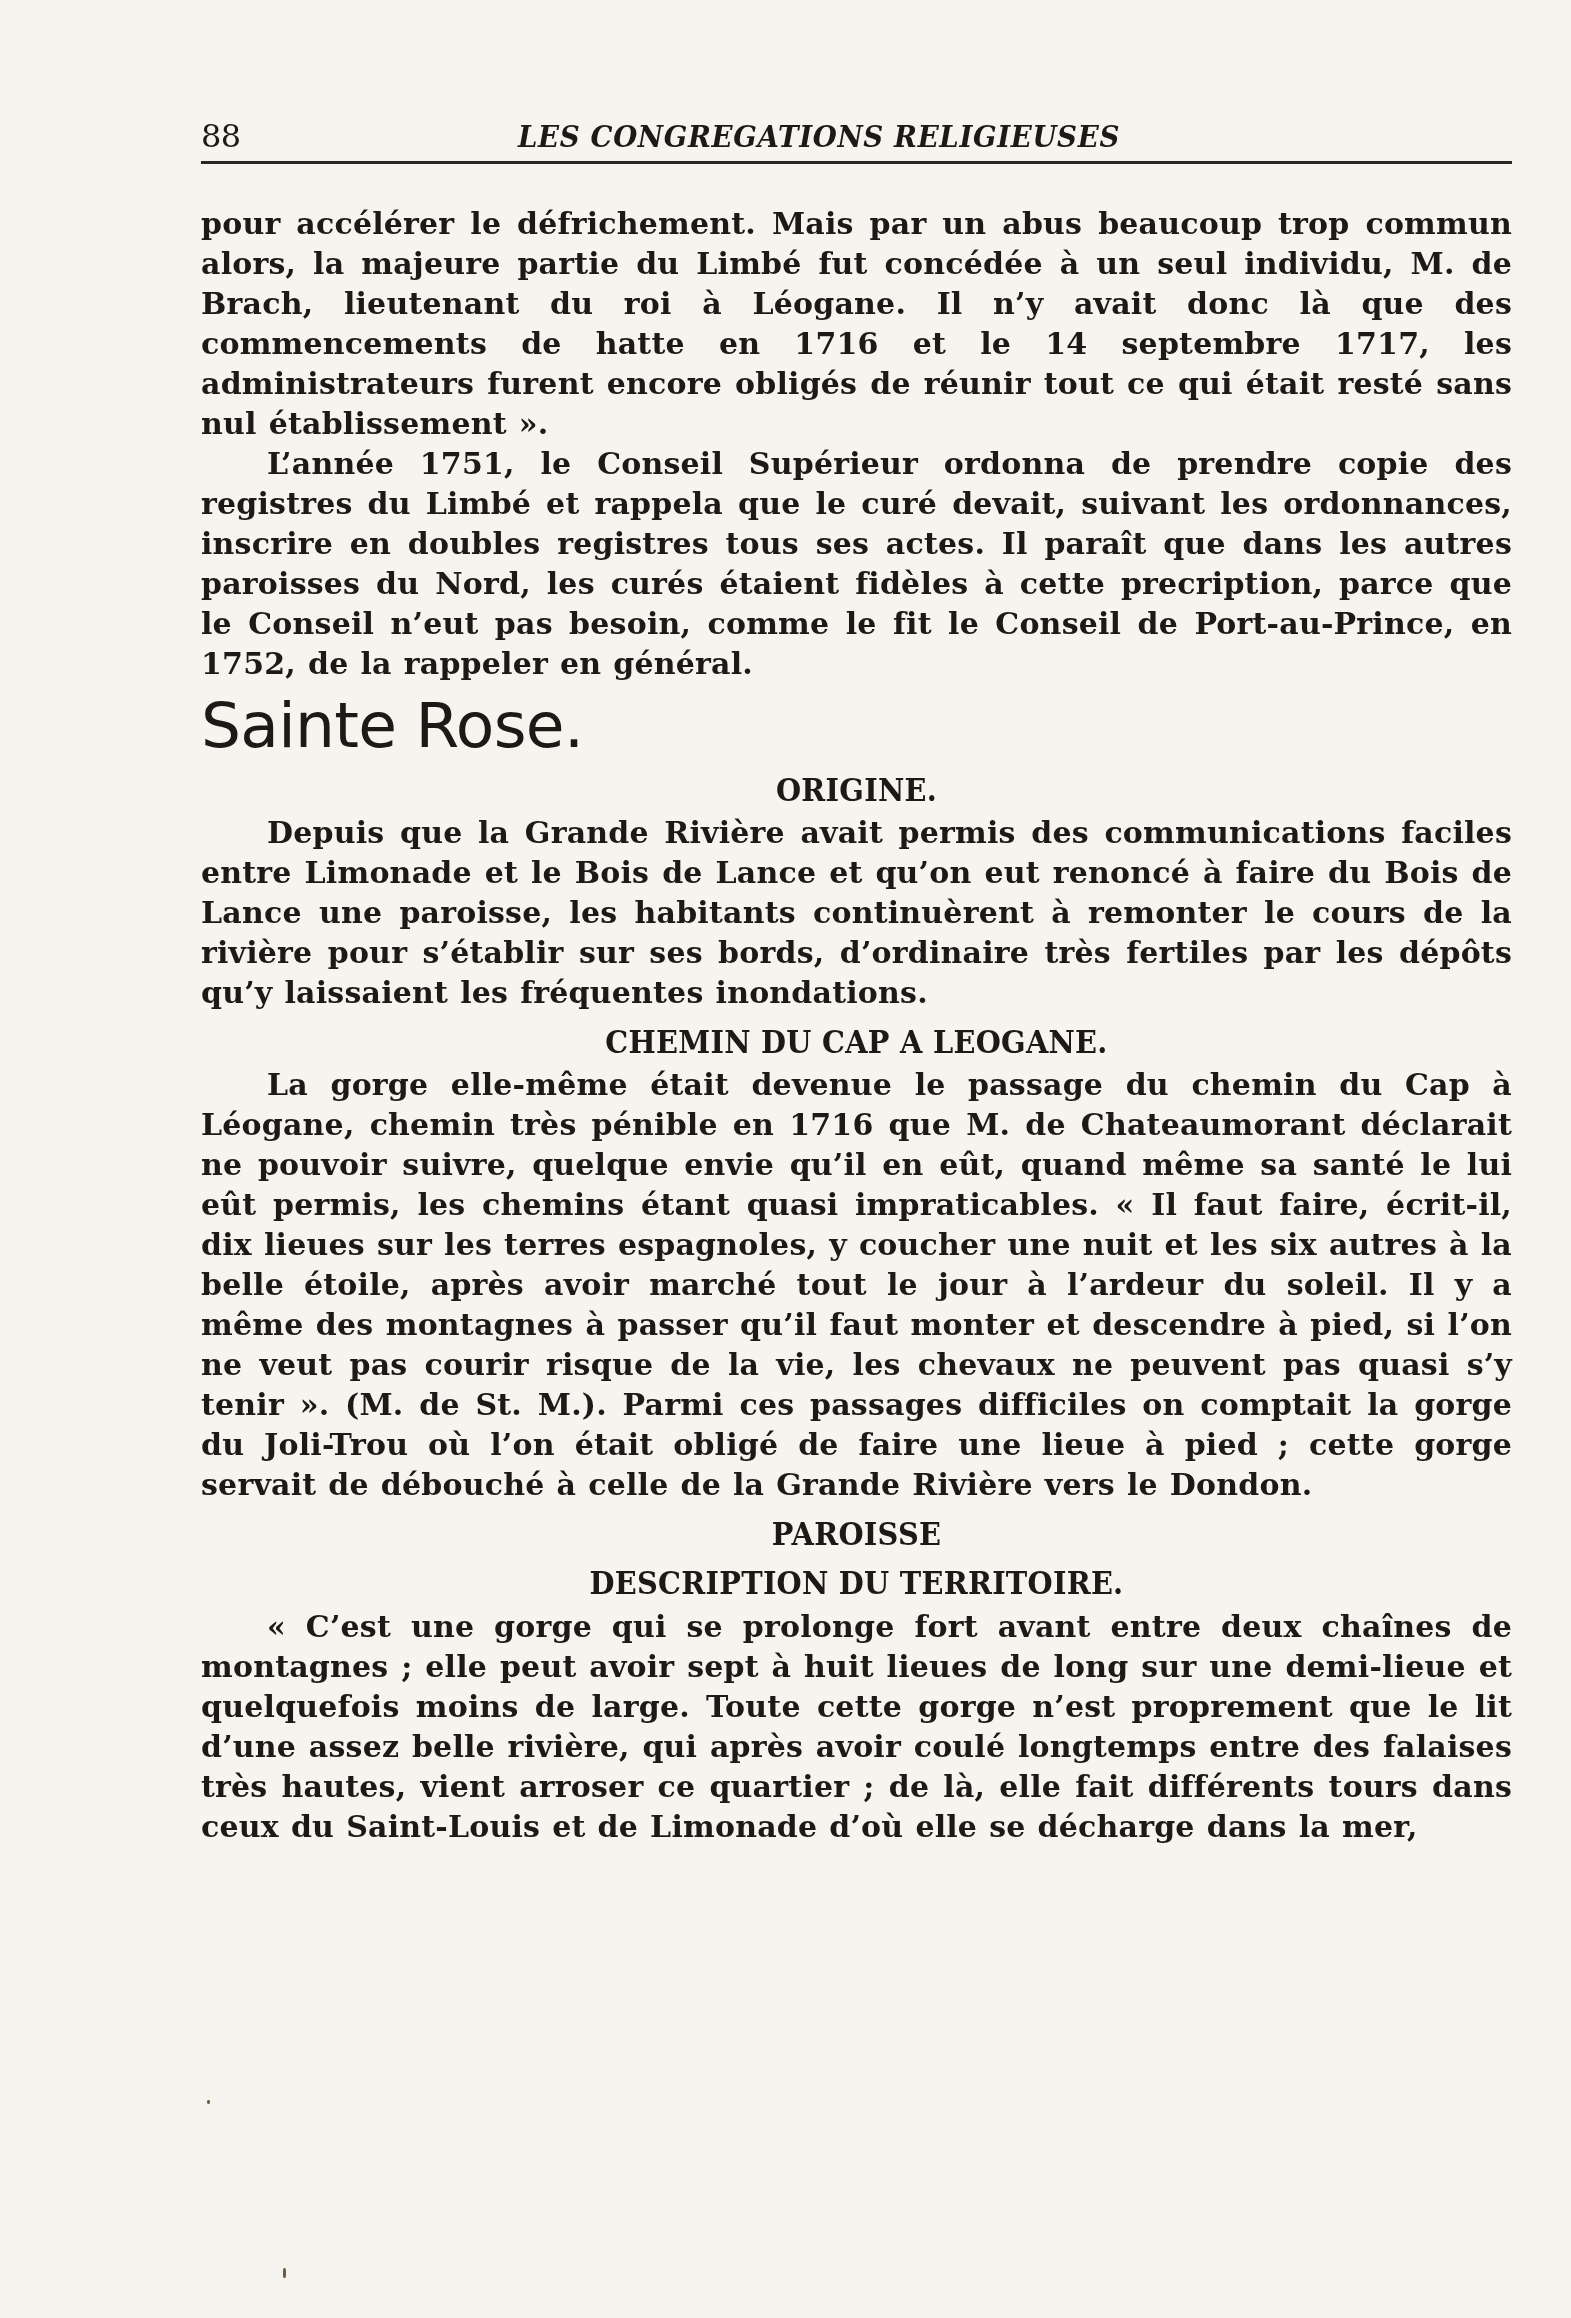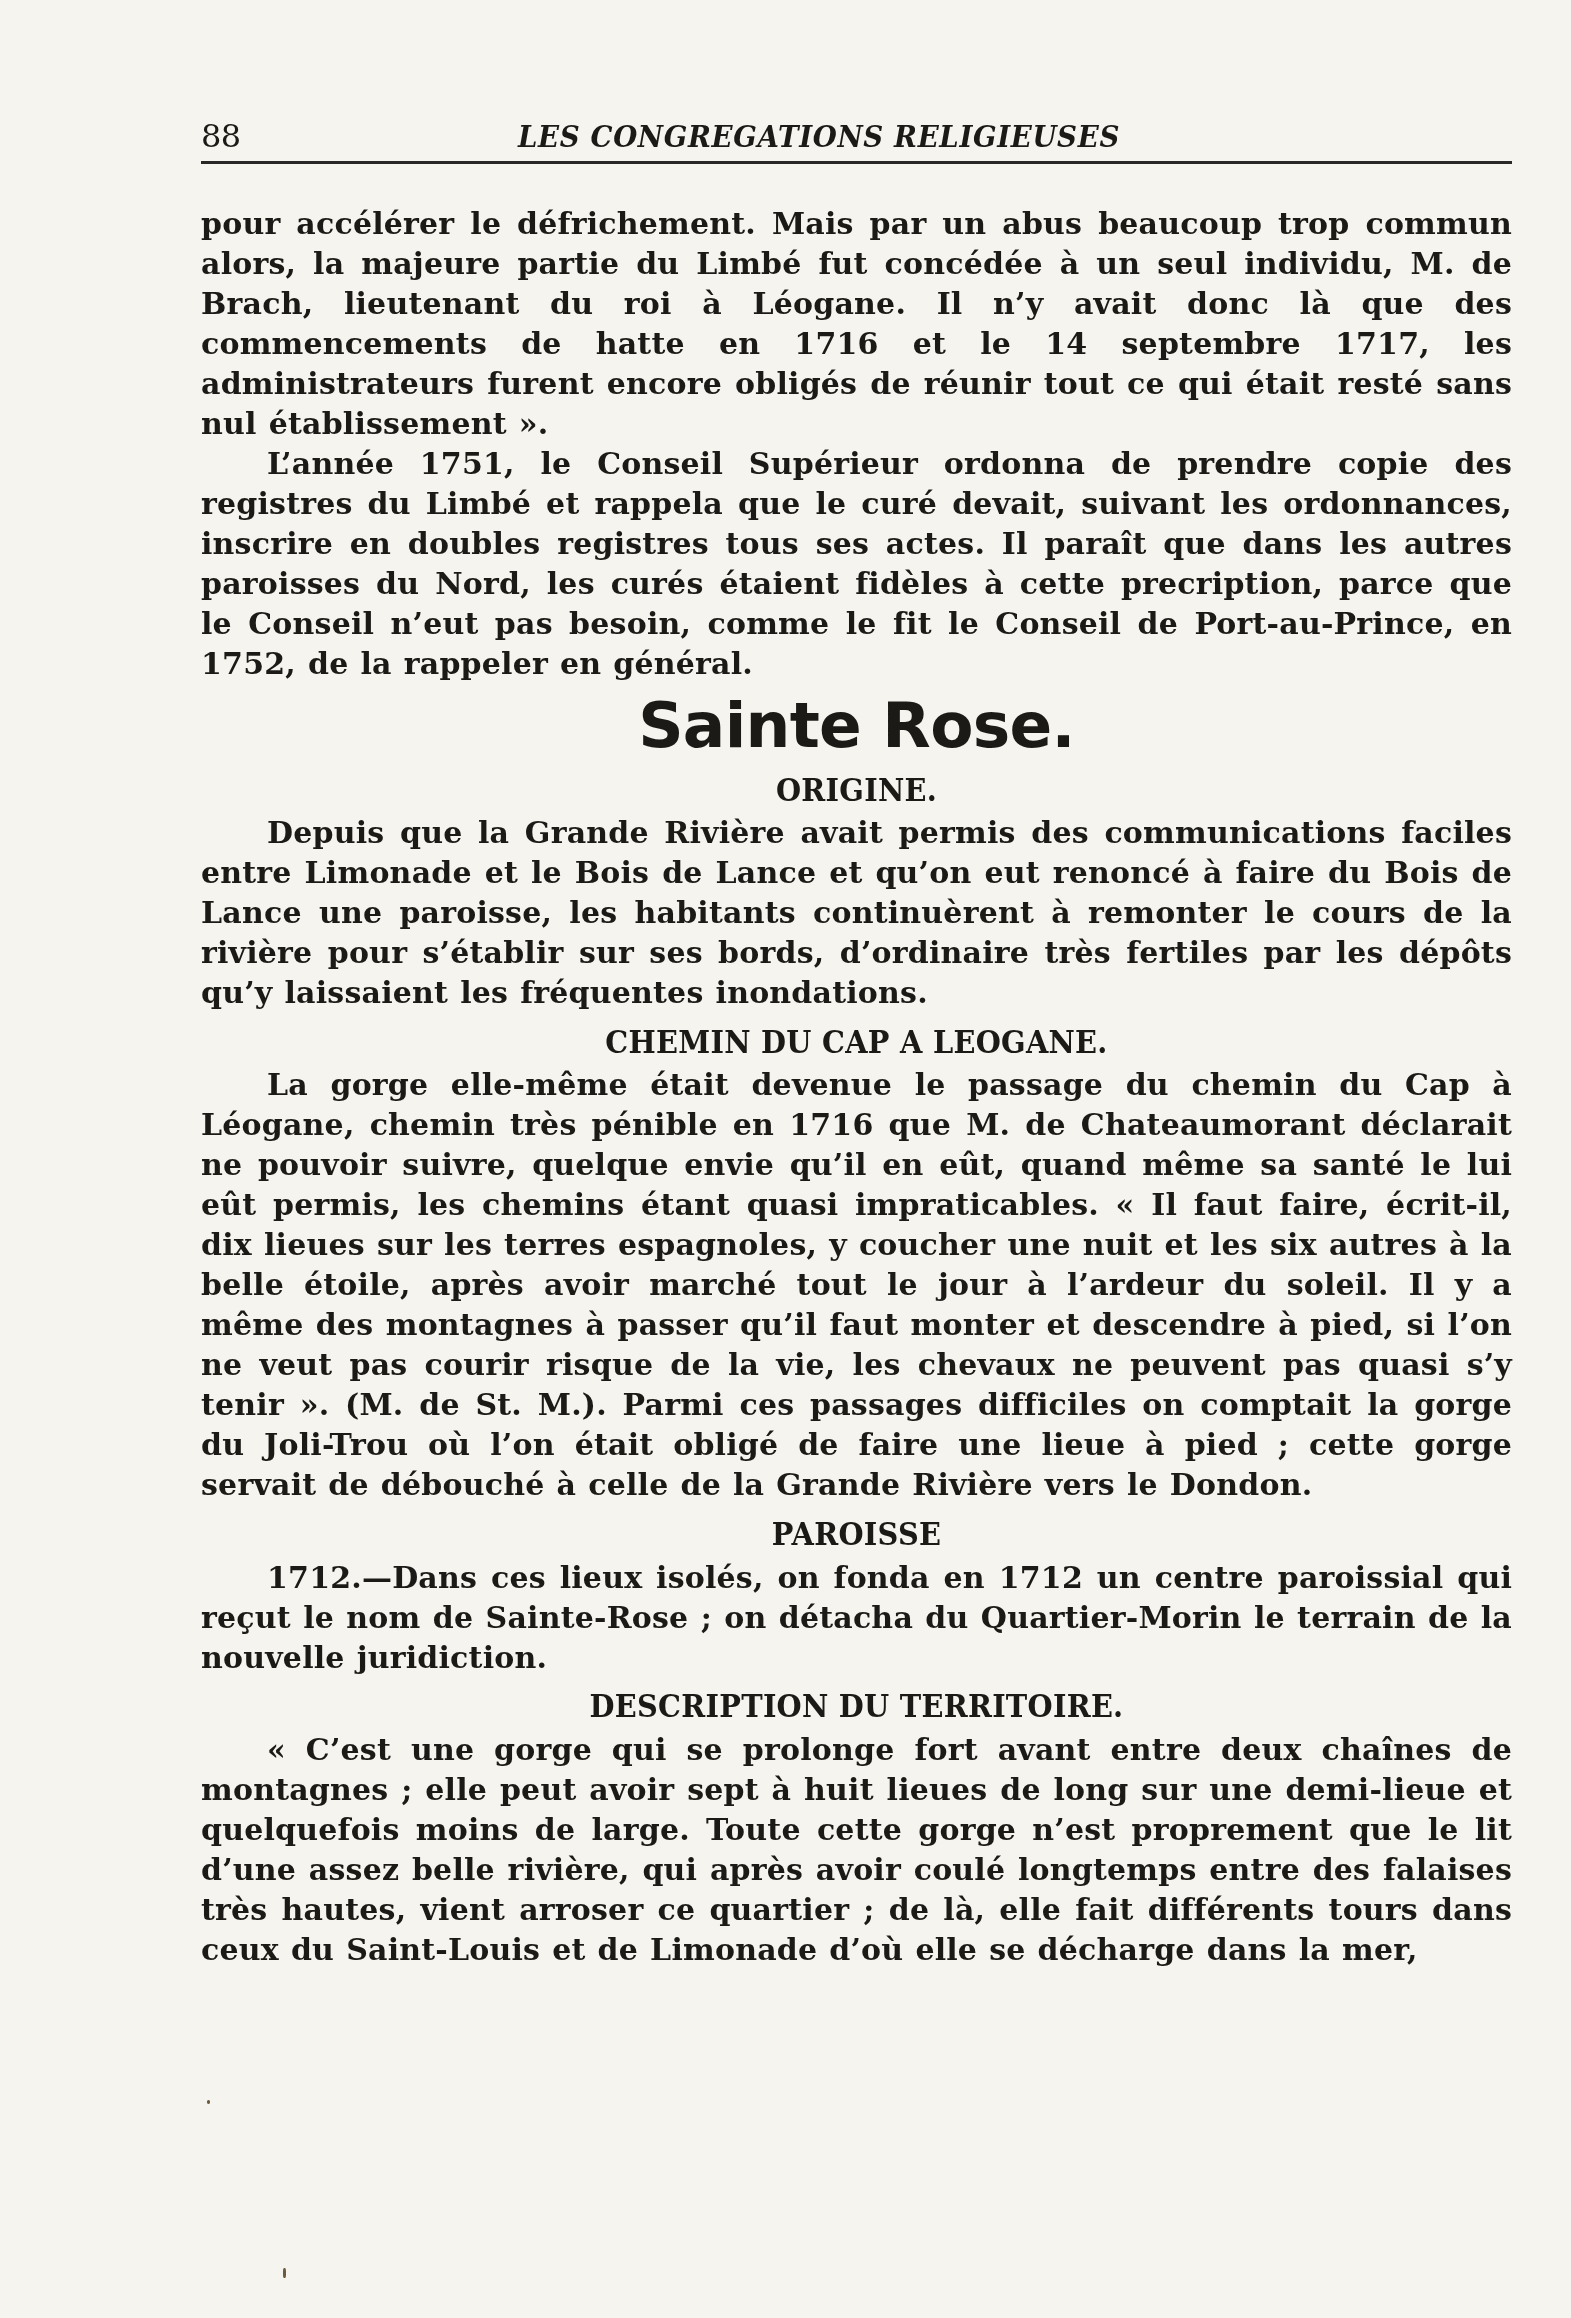--- a/index.html
+++ b/index.html
@@ -55,23 +55,23 @@
       line-height: 40px;
       text-align: justify;
       font-weight: bold;
       letter-spacing: 0.2px;
       word-spacing: 1.4px;
     }
     p.indent {
       text-indent: 66px;
     }
     .section-title {
-      text-align: center;
+      text-align: left;
       font-family: "DejaVu Sans", "Liberation Sans", sans-serif;
-      font-weight: bold;
+      font-weight: normal;
       font-size: 63px;
       line-height: 76px;
       margin: 4.1px 0 2.8px 0;
       letter-spacing: -0.7px;
     }
     .subhead {
       text-align: center;
       font-size: 32px;
       line-height: 41px;
       font-weight: bold;
@@ -101,21 +101,20 @@
 
     <div class="section-title">Sainte Rose.</div>
 
     <div class="subhead">ORIGINE.</div>
     <p class="indent">Depuis que la Grande Rivière avait permis des communications faciles entre Limonade et le Bois de Lance et qu’on eut renoncé à faire du Bois de Lance une paroisse, les habitants continuèrent à remonter le cours de la rivière pour s’établir sur ses bords, d’ordinaire très fertiles par les dépôts qu’y laissaient les fréquentes inondations.</p>
 
     <div class="subhead tight">CHEMIN DU CAP A LEOGANE.</div>
     <p class="indent">La gorge elle-même était devenue le passage du chemin du Cap à Léogane, chemin très pénible en 1716 que M. de Chateaumorant déclarait ne pouvoir suivre, quelque envie qu’il en eût, quand même sa santé le lui eût permis, les chemins étant quasi impraticables. « Il faut faire, écrit-il, dix lieues sur les terres espagnoles, y coucher une nuit et les six autres à la belle étoile, après avoir marché tout le jour à l’ardeur du soleil. Il y a même des montagnes à passer qu’il faut monter et descendre à pied, si l’on ne veut pas courir risque de la vie, les chevaux ne peuvent pas quasi s’y tenir ». (M. de St. M.). Parmi ces passages difficiles on comptait la gorge du Joli-Trou où l’on était obligé de faire une lieue à pied ; cette gorge servait de débouché à celle de la Grande Rivière vers le Dondon.</p>
 
     <div class="subhead tight">PAROISSE</div>
-    <p class="indent">1712.—Dans ces lieux isolés, on fonda en 1712 un centre paroissial qui reçut le nom de Sainte-Rose ; on détacha du Quartier-Morin le terrain de la nouvelle juridiction.</p>
 
     <div class="subhead tight">DESCRIPTION DU TERRITOIRE.</div>
     <p class="indent">« C’est une gorge qui se prolonge fort avant entre deux chaînes de montagnes ; elle peut avoir sept à huit lieues de long sur une demi-lieue et quelquefois moins de large. Toute cette gorge n’est proprement que le lit d’une assez belle rivière, qui après avoir coulé longtemps entre des falaises très hautes, vient arroser ce quartier ; de là, elle fait différents tours dans ceux du Saint-Louis et de Limonade d’où elle se décharge dans la mer,</p>
   </div>
 </div>
 
 <span class="speck" style="left:207px;top:2100px;width:3.4px;height:4.1px;"></span>
 <span class="speck" style="left:283px;top:2268px;width:2.8px;height:9.6px;"></span>
 
 

